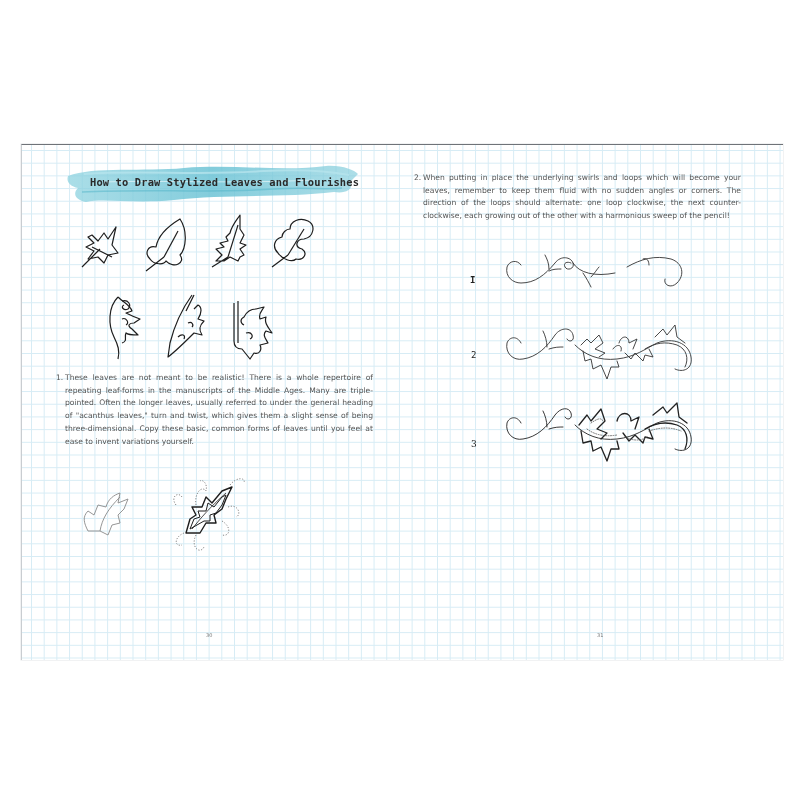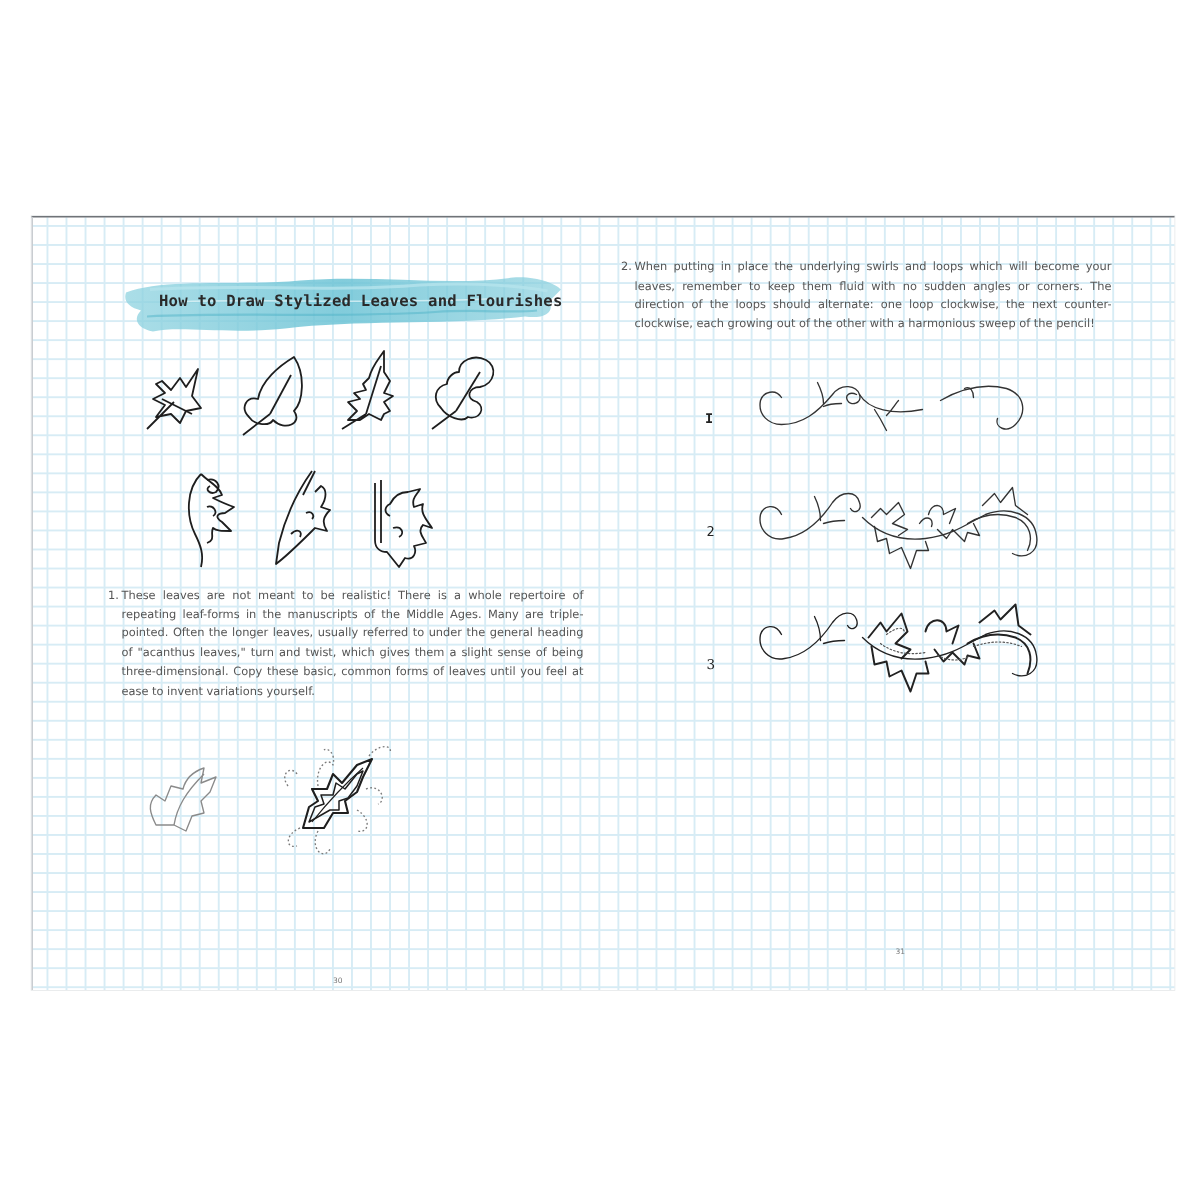--- a/index.html
+++ b/index.html
@@ -10,21 +10,21 @@
       background-image:
         linear-gradient(to right, #d7ecf5 1px, transparent 1px),
         linear-gradient(to bottom, #d7ecf5 1px, transparent 1px);
       background-size: 12.7px 12.7px;
       background-position: 9px 5px;
       border-top: 1.5px solid #6f7378;
       border-left: 1px solid #c9cdd1;
       box-shadow: 0 0 0 0.5px #e4e6e8;
     }
     .page { position: absolute; top: 0; height: 100%; }
-    .page-left { left: 16px; width: 381px; margin-top: 19px; }
+    .page-left { left: 0; width: 381px; }
     .page-right { left: 381px; width: 380px; }
     .title-banner {
       position: absolute; left: 42px; top: 17px; width: 296px; height: 40px;
     }
     .title-banner svg { position: absolute; left: 0; top: 0; }
     .title-text {
       position: absolute; left: 26px; top: 14px; font-family: "DejaVu Sans Mono", monospace;
       font-size: 10.4px; font-weight: bold; color: #2a2a2a; letter-spacing: 0.15px; white-space: nowrap;
     }
     .body-text {

